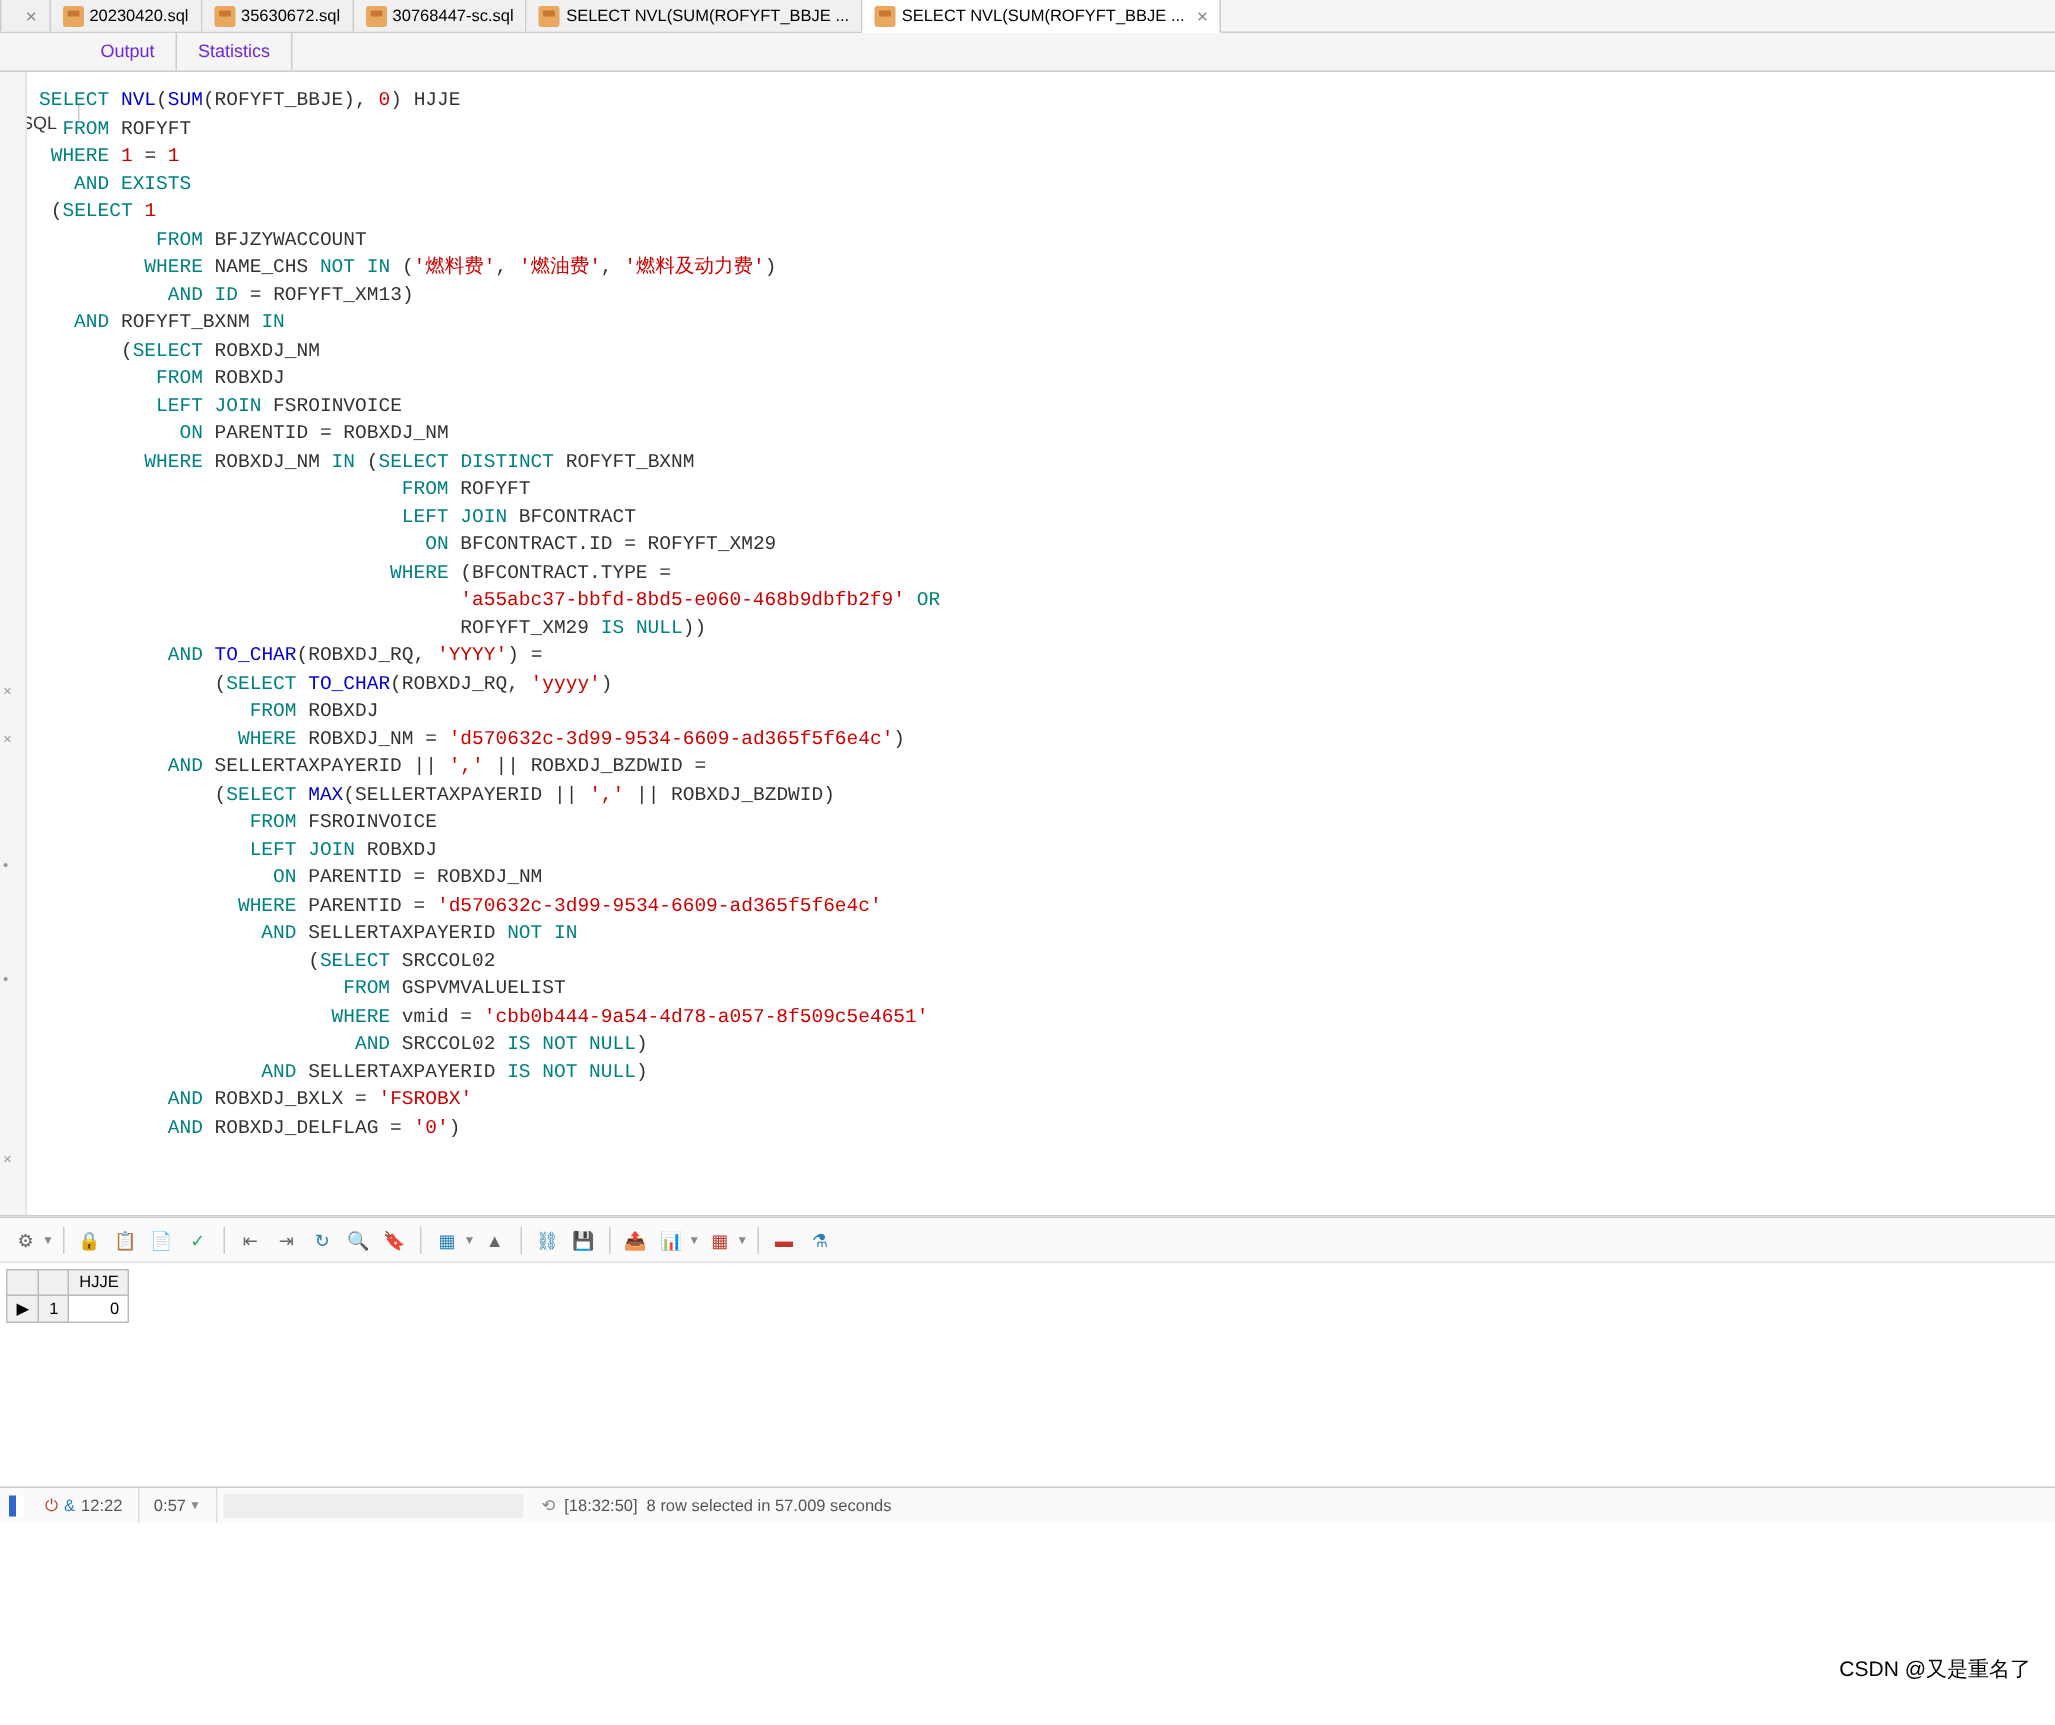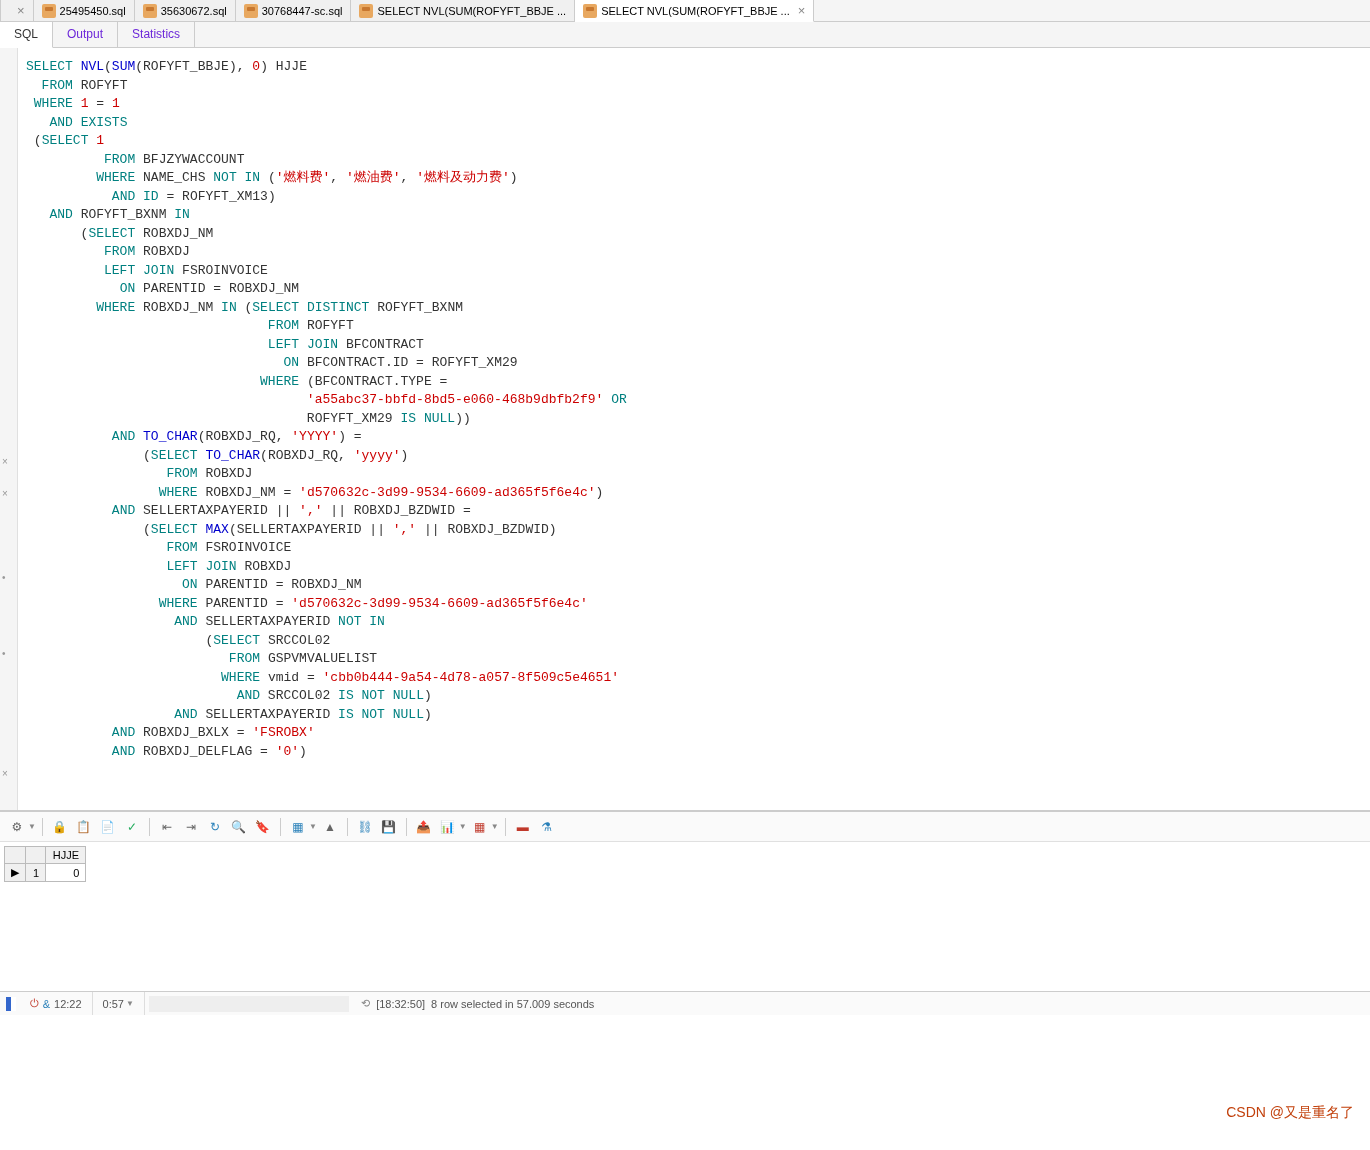--- a/index.html
+++ b/index.html
@@ -6,21 +6,21 @@
 body { font-family: "Segoe UI", Tahoma, sans-serif; font-size: 12px; background: #fff; width: 1370px; height: 1150px; overflow: hidden; position: relative; }
 .file-tabs { display: flex; background: #f5f5f5; border-bottom: 1px solid #ccc; height: 22px; position: relative; }
 .file-tab { display: flex; align-items: center; padding: 2px 8px; border-right: 1px solid #ccc; background: #f0f0f0; font-size: 11px; cursor: pointer; }
 .file-tab.partial { border-left: 1px solid #ccc; padding-left: 8px; }
 .file-tab.active { background: #fff; border-bottom: 1px solid #fff; margin-bottom: -1px; }
 .file-tab .ficon { width: 14px; height: 14px; background: #e8a860; border-radius: 2px; margin-right: 4px; display: inline-block; position: relative; }
 .file-tab .ficon::after { content: ""; position: absolute; width: 8px; height: 4px; background: #c87830; top: 3px; left: 3px; border-radius: 1px; }
 .file-tab .close { margin-left: 8px; color: #888; font-size: 13px; line-height: 1; }
 .sub-tabs { display: flex; background: #f5f5f5; border-bottom: 1px solid #ccc; height: 26px; }
 .sub-tab { padding: 5px 14px; border-right: 1px solid #ccc; font-size: 12px; color: #6d28d9; cursor: pointer; }
-.sub-tab.active { background: #fff; color: #333; font-weight: 500; border-bottom: 1px solid #fff; margin-bottom: -1px; }
+.sub-tab.active { background: #fff; color: #333; font-weight: 500; border-bottom: 1px solid #fff; margin-bottom: -1px; margin-top: 48px; }
 .main-area { display: flex; height: 762px; }
 .left-margin { width: 18px; background: #f5f5f5; border-right: 1px solid #e0e0e0; position: relative; }
 .left-margin .m-icon { position: absolute; left: 2px; font-size: 10px; color: #999; }
 .code-area { flex: 1; padding: 10px 8px; font-family: Liberation Mono, monospace; font-size: 13px; line-height: 18.5px; white-space: pre; color: #333; overflow: hidden; }
 .kw { color: #008080; }
 .fn { color: #0000cc; }
 .num { color: #cc0000; }
 .str { color: #cc0000; }
 .id { color: #333; }
 .op { color: #333; }
@@ -34,33 +34,33 @@
 .grid-table th, .grid-table td { border: 1px solid #bbb; padding: 2px 6px; background: #fff; }
 .grid-table th { background: #f0f0f0; font-weight: normal; }
 .grid-table .rowhead { background: #f0f0f0; width: 20px; text-align: center; }
 .grid-table .corner { background: #f0f0f0; width: 20px; }
 .grid-table .num-cell { text-align: right; min-width: 40px; }
 .status-bar { height: 24px; border-top: 1px solid #ccc; display: flex; align-items: center; padding: 0 6px; font-size: 11px; color: #555; background: #fafafa; position: relative; }
 .status-bar .sb-block { padding: 0 10px; border-right: 1px solid #ddd; display: flex; align-items: center; height: 100%; gap: 4px; }
 .status-bar .sb-blank { width: 200px; background: #eee; height: 16px; margin: 0 4px; }
 .status-bar .sb-msg { display: flex; align-items: center; gap: 6px; padding-left: 8px; }
 .status-bar .autoscroll { color: #888; }
-.watermark { position: absolute; bottom: 28px; right: 16px; font-size: 14px; color: #c2410c; pointer-events: none; user-select: none; }
+.watermark { position: absolute; bottom: 28px; right: 16px; font-size: 14px; color: #000000; pointer-events: none; user-select: none; }
 .drop-arrow { font-size: 8px; color: #888; margin-left: -2px; }
 </style>
 </head>
 <body>
 
 <div class="file-tabs">
   <div class="file-tab partial">
     <span class="close">×</span>
   </div>
   <div class="file-tab">
     <span class="ficon"></span>
-    <span>25495450.sql</span>
+    <span>20230420.sql</span>
   </div>
   <div class="file-tab">
     <span class="ficon"></span>
     <span>35630672.sql</span>
   </div>
   <div class="file-tab">
     <span class="ficon"></span>
     <span>30768447-sc.sql</span>
   </div>
   <div class="file-tab">

